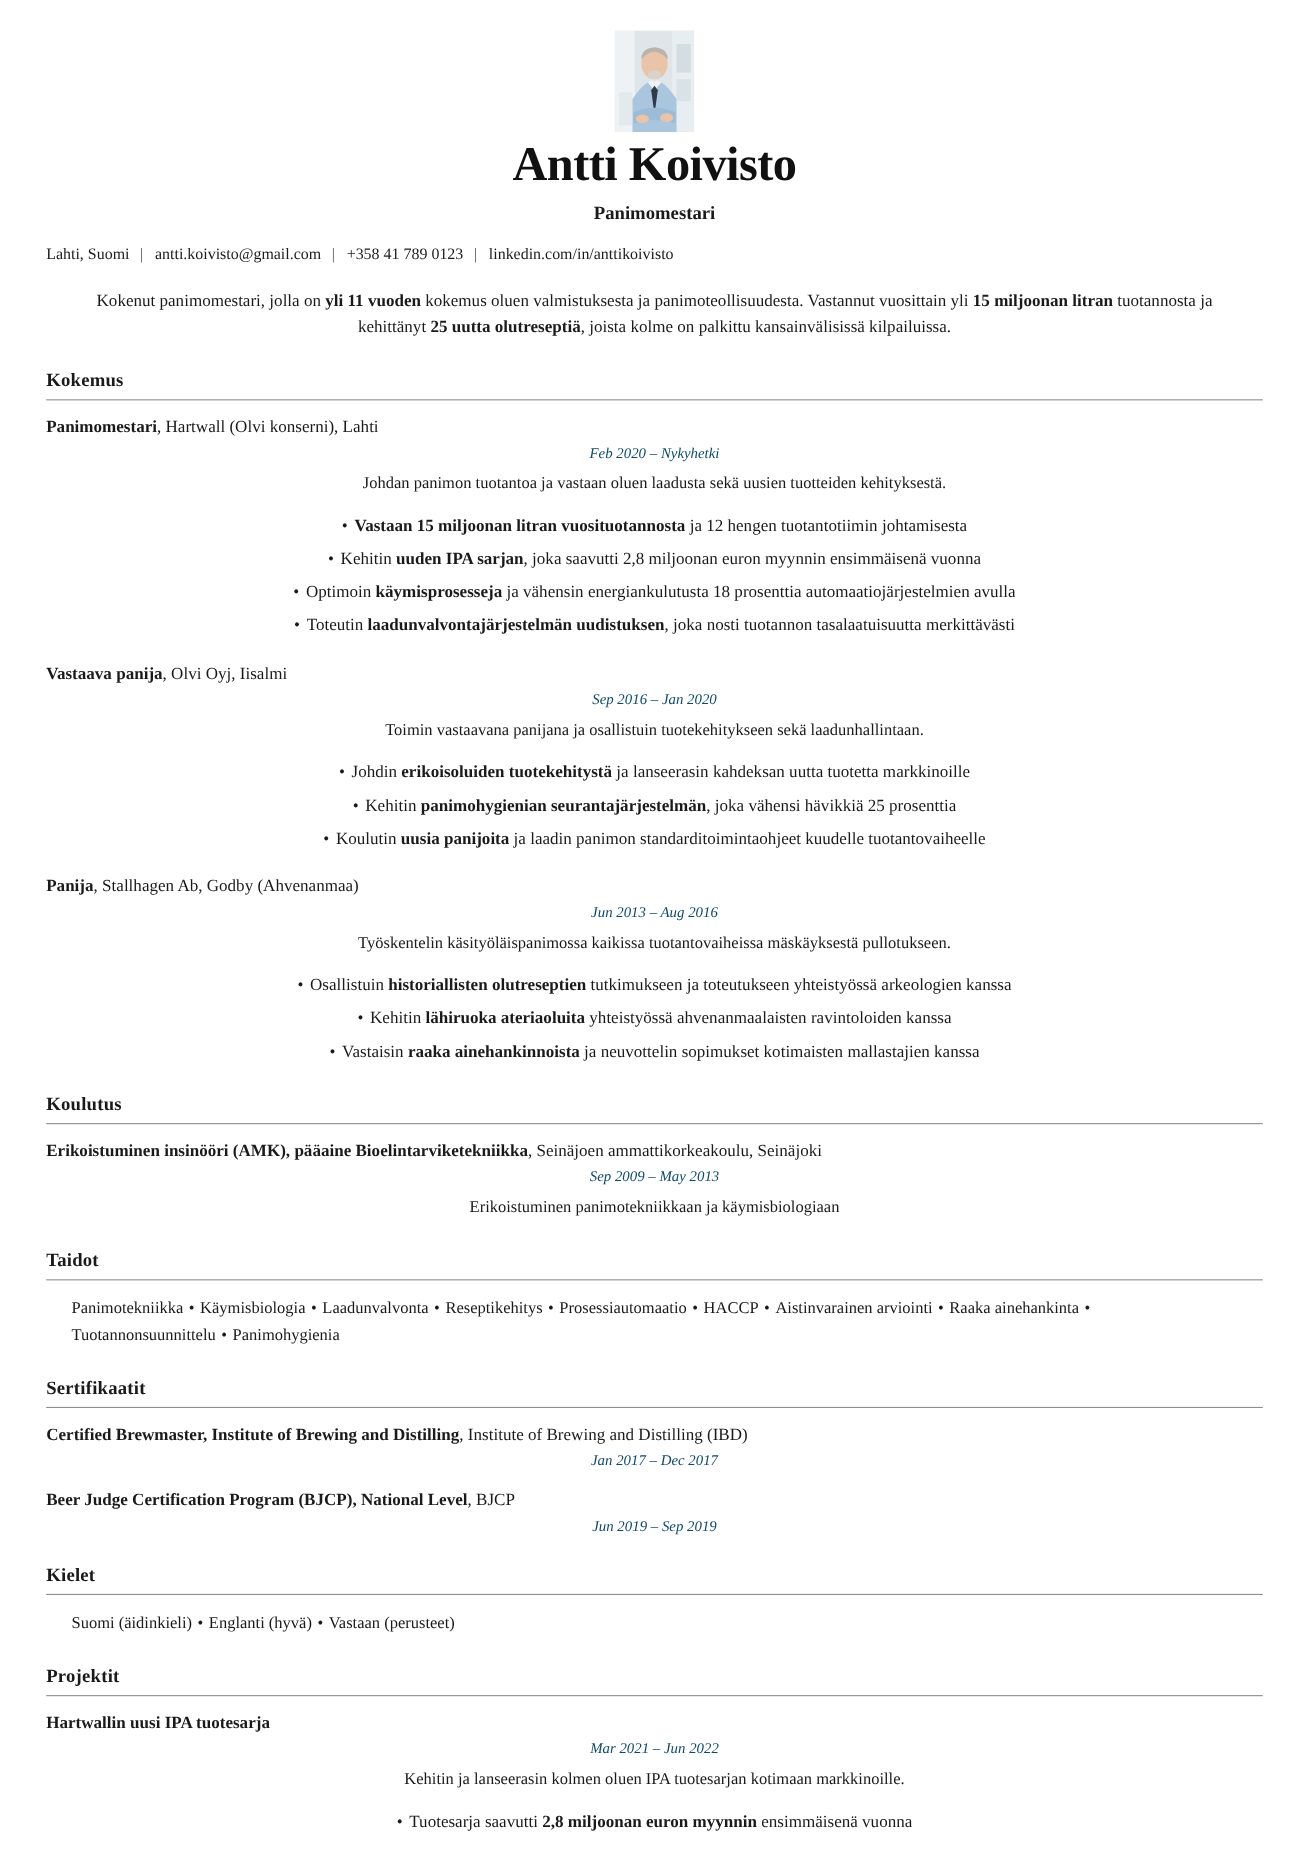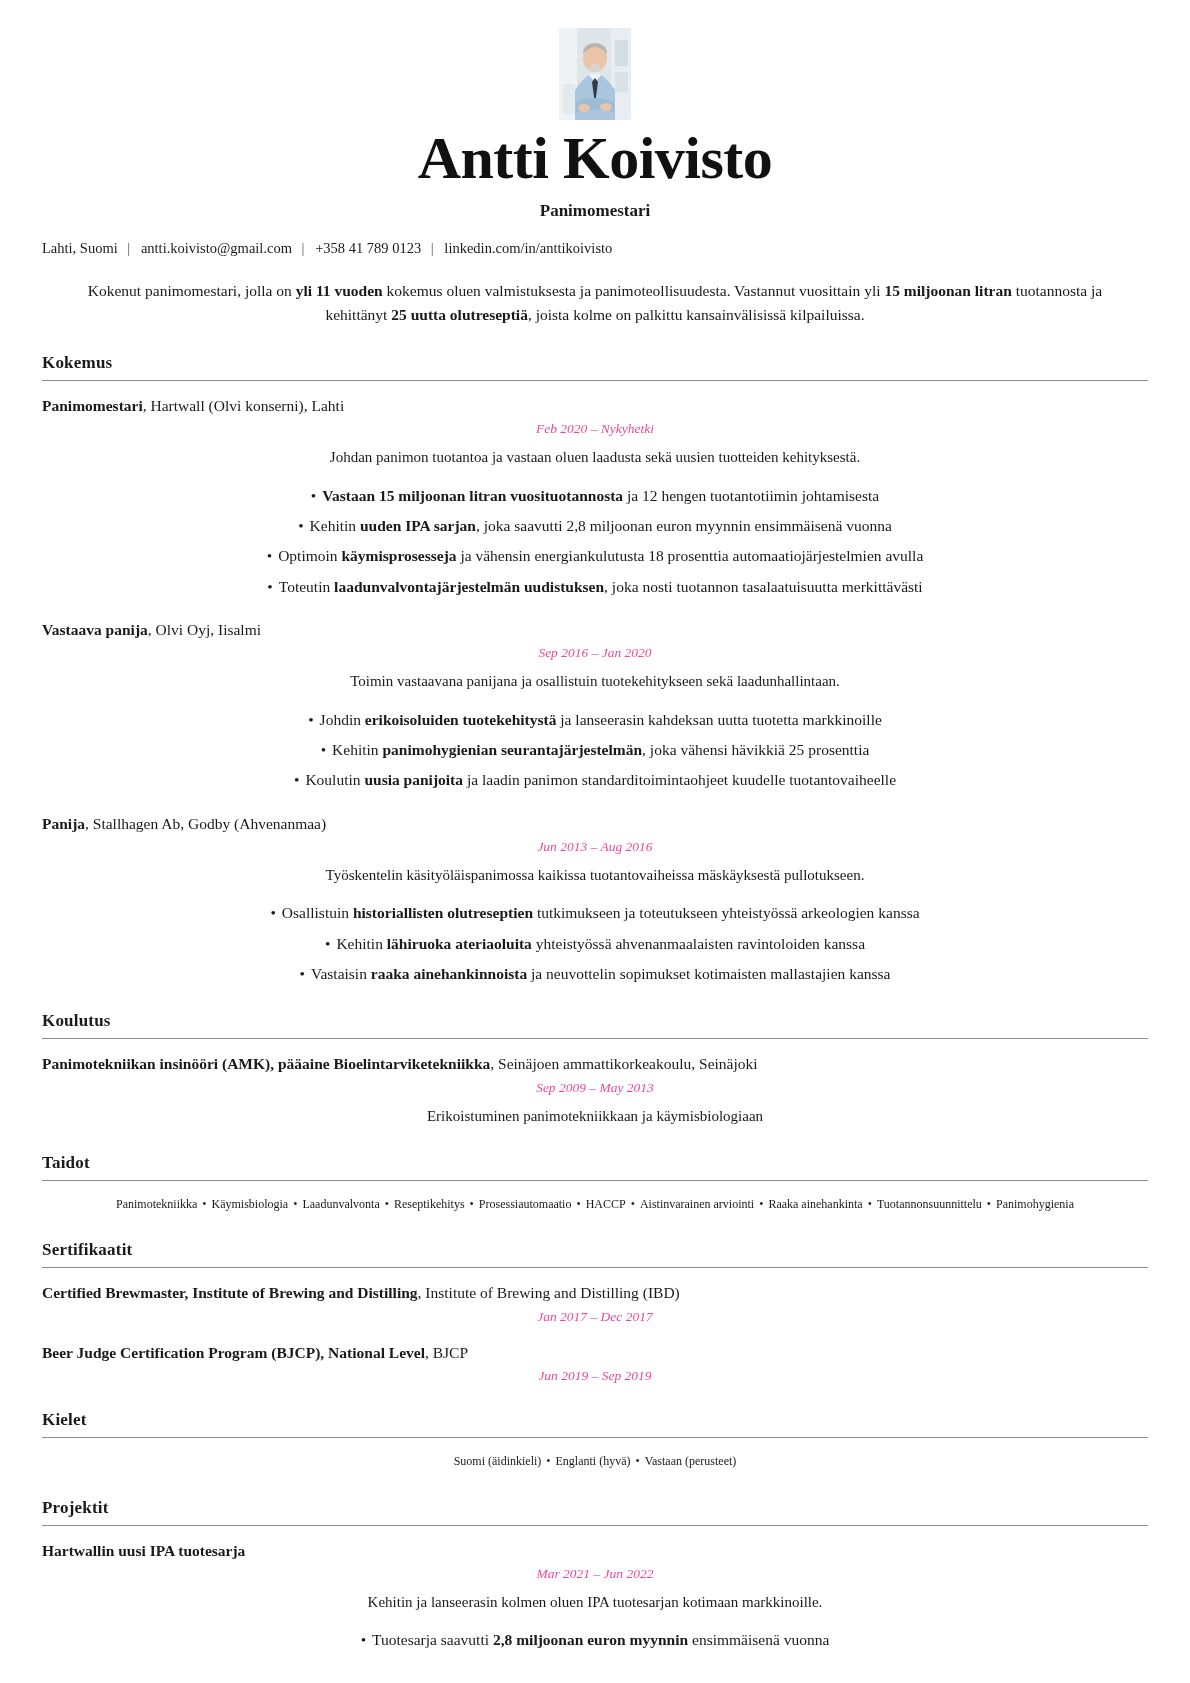--- a/index.html
+++ b/index.html
@@ -26,21 +26,21 @@
     width: 72px;
     height: 92px;
     overflow: hidden;
     position: relative;
     background: #cfd8de;
   }
   .photo svg { display: block; }
 
   .name {
     text-align: center;
-    font-size: 60px;
+    font-size: 44px;
     line-height: 1.08;
     font-weight: 700;
     letter-spacing: -0.5px;
     margin: 4px 0 2px 0;
     color: #111111;
   }
   .headline {
     text-align: center;
     font-size: 17px;
     font-weight: 700;
@@ -87,21 +87,21 @@
     text-align: left;
     font-size: 15.5px;
     line-height: 1.45;
   }
   .entry-head .role { font-weight: 700; }
   .entry-dates {
     text-align: center;
     font-size: 13.5px;
     font-style: italic;
     margin-top: 4px;
-    color: #ec4899;
+    color: #0c4a6e;
   }
   .entry-desc {
     text-align: center;
     font-size: 15px;
     margin-top: 9px;
     line-height: 1.5;
   }
   .bullets {
     list-style: none;
     margin: 15px 0 0 0;
@@ -114,22 +114,22 @@
     margin-bottom: 7px;
   }
   .bullets li:last-child { margin-bottom: 0; }
   .bullets li::before {
     content: "\2022";
     margin-right: 6px;
   }
   b, strong { font-weight: 700; }
 
   .inline-list {
-    text-align: center;
-    font-size: 12px;
+    text-align: left;
+    font-size: 15px;
     line-height: 1.6;
     max-width: 1060px;
     margin: 0 auto;
   }
   .inline-list .dot {
     display: inline-block;
     padding: 0 5px;
   }
   .entry.compact + .entry.compact { margin-top: 17px; }
 </style>
@@ -215,21 +215,21 @@
           </ul>
         </div>
       </div>
   </div>
 
   <div class="section">
     <div class="section-title">Koulutus</div>
     <hr class="rule">
     <div>
         <div class="entry">
-          <div class="entry-head"><span class="role">Panimotekniikan insinööri (AMK), pääaine Bioelintarviketekniikka</span><span>, Seinäjoen ammattikorkeakoulu, Seinäjoki</span></div>
+          <div class="entry-head"><span class="role">Erikoistuminen insinööri (AMK), pääaine Bioelintarviketekniikka</span><span>, Seinäjoen ammattikorkeakoulu, Seinäjoki</span></div>
           <div class="entry-dates">Sep 2009 – May 2013</div>
           <div class="entry-desc">Erikoistuminen panimotekniikkaan ja käymisbiologiaan</div>
         </div>
       </div>
   </div>
 
   <div class="section">
     <div class="section-title">Taidot</div>
     <hr class="rule">
     <div class="inline-list"><span>Panimotekniikka</span><span class="dot">•</span><span>Käymisbiologia</span><span class="dot">•</span><span>Laadunvalvonta</span><span class="dot">•</span><span>Reseptikehitys</span><span class="dot">•</span><span>Prosessiautomaatio</span><span class="dot">•</span><span>HACCP</span><span class="dot">•</span><span>Aistinvarainen arviointi</span><span class="dot">•</span><span>Raaka ainehankinta</span><span class="dot">•</span><span>Tuotannonsuunnittelu</span><span class="dot">•</span><span>Panimohygienia</span></div>

